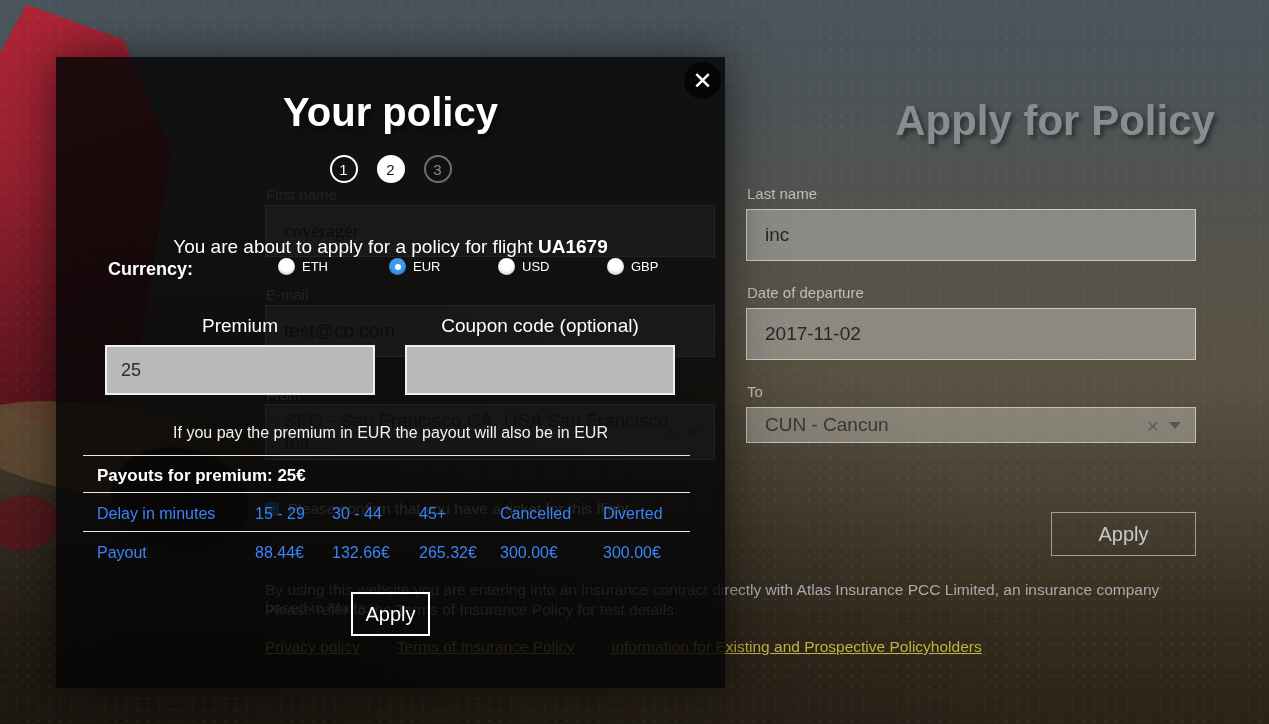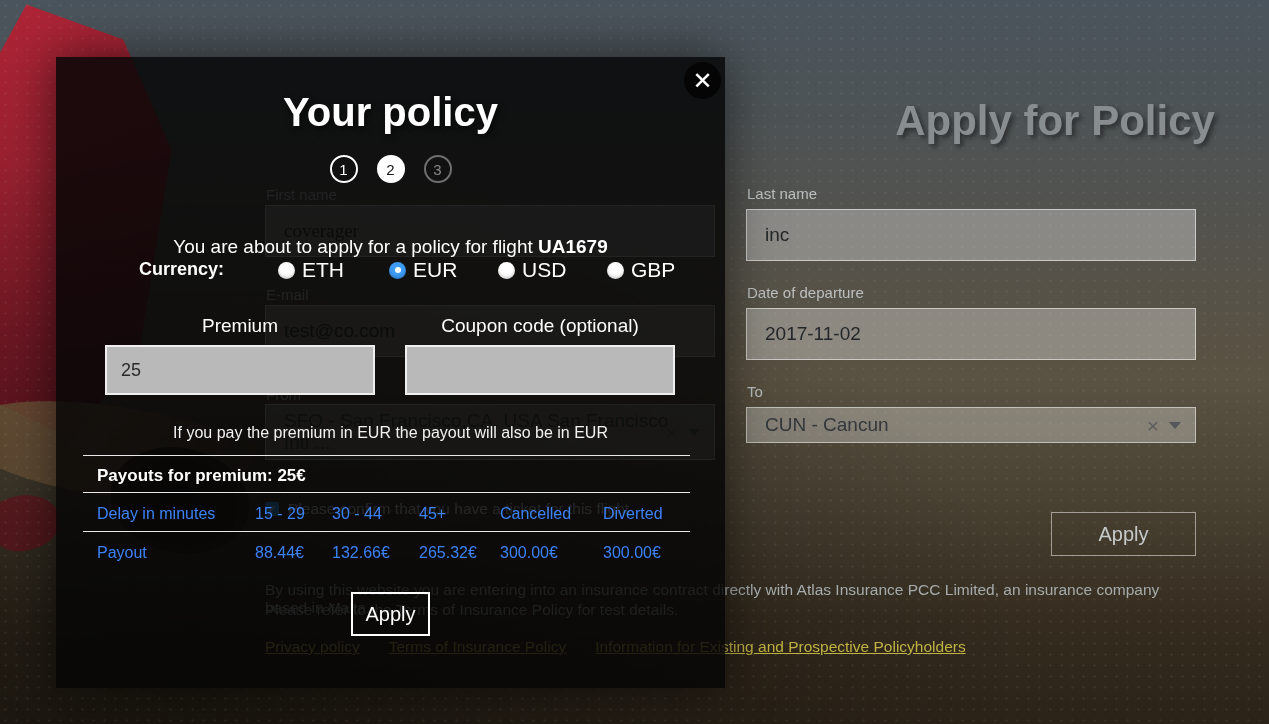--- a/index.html
+++ b/index.html
@@ -54,21 +54,21 @@
   
   .chk { position:absolute; left:265px; top:502px; width:14px; height:14px;
          background:#2e9af0; border-radius:2px; color:#fff; font-size:11px;
          line-height:14px; text-align:center; }
   .chk-label { position:absolute; left:288px; top:500px; font-size:15.5px;
          color:rgba(225,228,230,.9); }
 
   
   .foot-line { position:absolute; left:265px; width:925px; font-size:15.5px;
          color:#a6abad; }
-  .foot-links { position:absolute; left:265px; top:638px; display:flex; gap:29px; }
+  .foot-links { position:absolute; left:265px; top:638px; display:flex; gap:37px; }
   .foot-links a { font-size:15.5px; color:#c0b343; text-decoration:underline; cursor:pointer; }
 
   
   .modal { position:absolute; left:56px; top:57px; width:669px; height:631px;
            background:rgba(6,6,6,.85); box-shadow:0 0 45px rgba(0,0,0,.55); }
   .m-close { position:absolute; left:628px; top:5px; width:37px; height:37px;
            border-radius:50%; background:#050505; color:#fff; font-size:24px;
            display:flex; align-items:center; justify-content:center; cursor:pointer;
            font-family:"DejaVu Sans", sans-serif; }
   .m-title { position:absolute; left:0; top:33px; width:100%; text-align:center;
@@ -79,28 +79,28 @@
   .step { width:28px; height:28px; border-radius:50%; border:2px solid #fff;
            color:#fff; font-size:15px; display:flex; align-items:center;
            justify-content:center; }
   .step.active { background:#fff; color:#161616; }
   .step.todo { border-color:#6f6f6f; color:#8a8a8a; }
   .m-flight { position:absolute; left:0; top:147px; width:100%; text-align:center;
            font-size:19px; color:#fff;margin-top:32px; }
   .m-flight b { font-weight:bold; }
 
   .m-currency-label { position:absolute; left:52px; top:202px; font-size:18px;
-           font-weight:bold; color:#fff;margin-left:31px; }
+           font-weight:bold; color:#fff; }
   .radio-item { position:absolute; top:201px; display:flex; align-items:center; gap:7px; }
   .radio { width:17px; height:17px; border-radius:50%; background:#fff;
            box-shadow:inset 0 -2px 3px rgba(0,0,0,.18); position:relative; }
   .radio.checked { background:#3d9bf5; }
   .radio.checked::after { content:""; position:absolute; left:5.5px; top:5.5px;
            width:6px; height:6px; border-radius:50%; background:#fff; }
-  .radio-item span.lbl { font-size:21px; color:#fff; }
+  .radio-item span.lbl { font-size:13px; color:#fff; }
 
   .m-col-label { position:absolute; top:258px; width:270px; text-align:center;
            font-size:19px; color:#fff; }
   .m-input { position:absolute; top:288px; width:270px; height:50px;
            background:#b9b9b9; border:2px solid #efefef; font-size:18px;
            color:#2b2b2b; padding:0 14px; font-family:"Liberation Sans", sans-serif; }
   .m-note { position:absolute; left:0; top:367px; width:100%; text-align:center;
            font-size:16px; color:#f2f2f2; }
 
   .m-rule { position:absolute; left:27px; width:607px; height:0;

